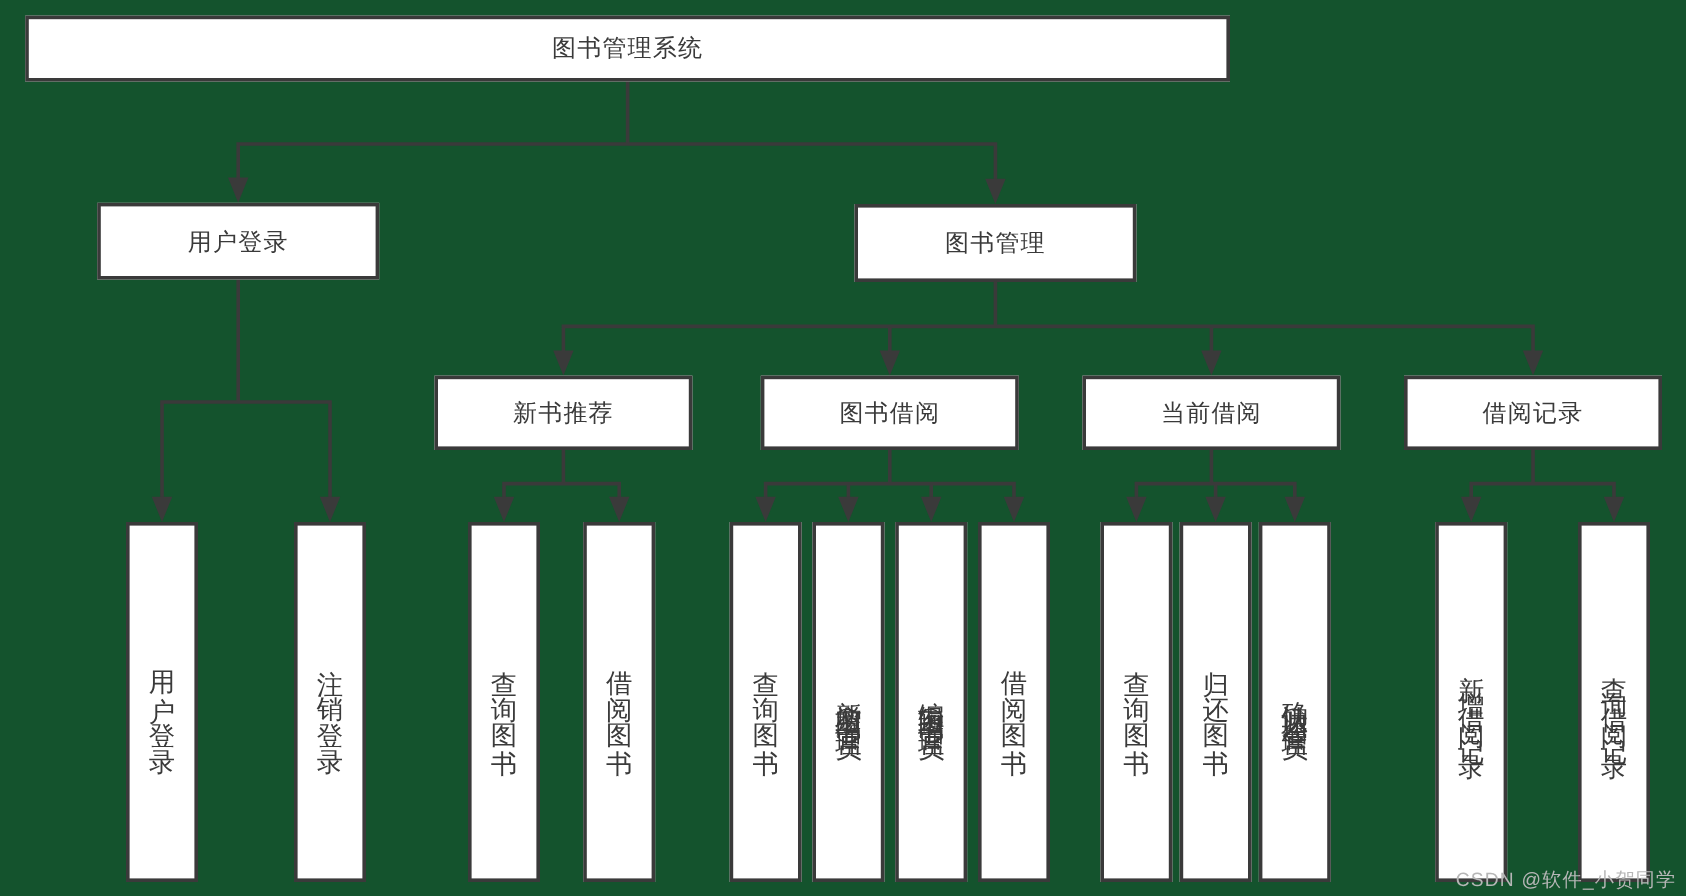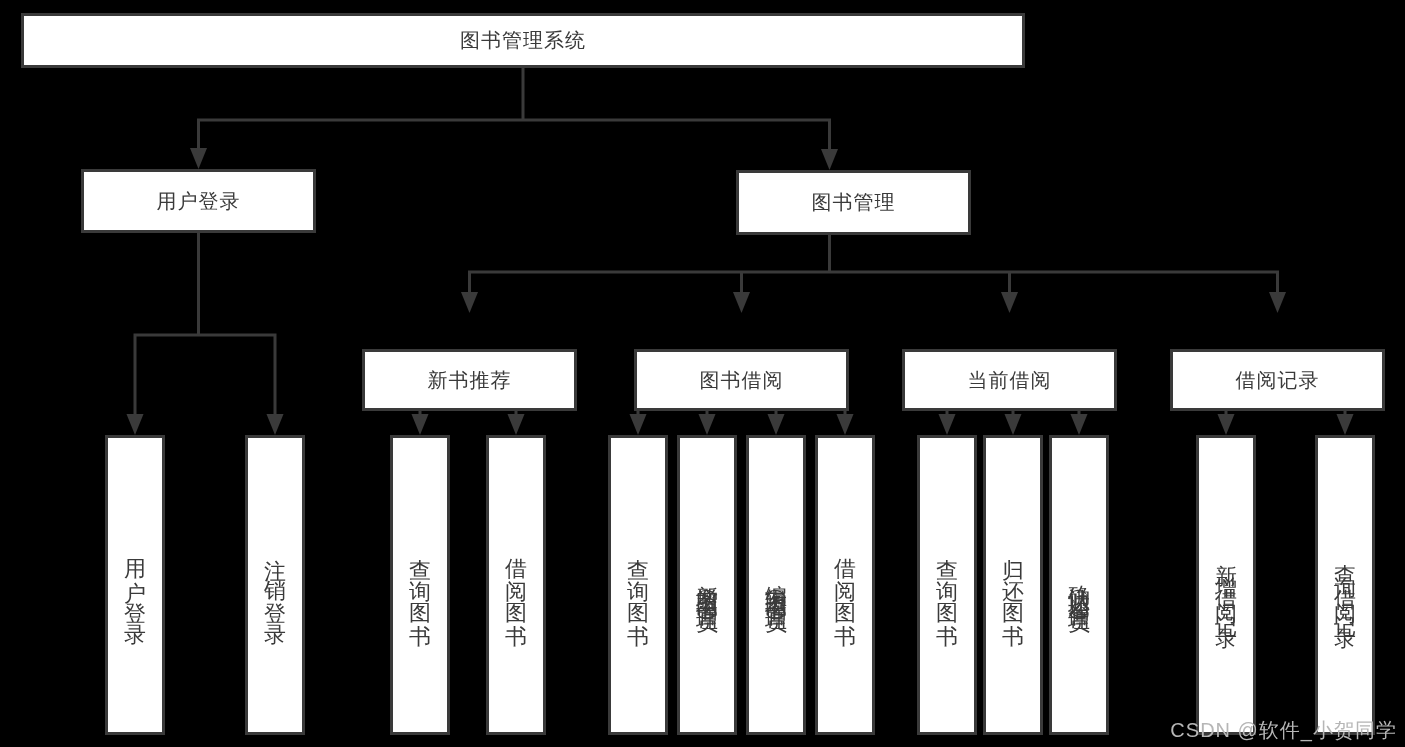--- a/index.html
+++ b/index.html
@@ -1,21 +1,21 @@
 <!DOCTYPE html>
 <html lang="zh"><head>
 <meta charset="utf-8">
 <title>图书管理系统</title>
 <style>
   html, body { margin: 0; padding: 0; background: #ffffff; }
   .canvas {
     position: relative;
     width: 1405px;
     height: 747px;
-    background: #000000;
+    background: #14532d;
     font-family: "Liberation Sans", sans-serif;
     overflow: hidden;
     color: #3a3a3a;
   }
   svg.connectors {
     position: absolute;
     left: 0; top: 0;
     width: 1405px; height: 747px;
   }
   svg.connectors path {
@@ -30,39 +30,39 @@
     box-sizing: border-box;
     border: 3px solid #3a3a3a;
     background: #ffffff;
     display: flex;
     align-items: center;
     justify-content: center;
   }
   .hlabel { font-size: 20px; letter-spacing: 1px; }
   .root  { left: 21px;  top: 13px;  width: 1004px; height: 55px; }
   .lv2a  { left: 81px;  top: 169px; width: 235px;  height: 64px; }
-  .lv2b  { left: 712px; top: 170px; width: 235px;  height: 65px; margin-left: 24px; }
-  .lv3   { top: 313px; width: 215px; height: 62px; margin-top: 36px; }
+  .lv2b  { left: 712px; top: 170px; width: 235px;  height: 65px; }
+  .lv3   { top: 313px; width: 215px; height: 62px; }
   .leaf  { top: 435px; width: 60px; height: 300px; }
   .vtext {
     writing-mode: vertical-rl;
     text-orientation: mixed;
     font-size: 22px;
     line-height: 1;
     color: #3a3a3a;
     white-space: nowrap;
   }
   .s4 { letter-spacing: 22px; }
   .s6 { letter-spacing: 13px; }
   .s9 { letter-spacing: 4px; }
   .watermark {
     position: absolute;
     right: 8px;
     bottom: 3px;
-    font-size: 20px;
+    font-size: 16px;
     color: #b6b6b6;
     letter-spacing: 1px;
     z-index: 5;
     white-space: nowrap;
   }
 </style>
 </head>
 <body>
 
 <div class="canvas">

